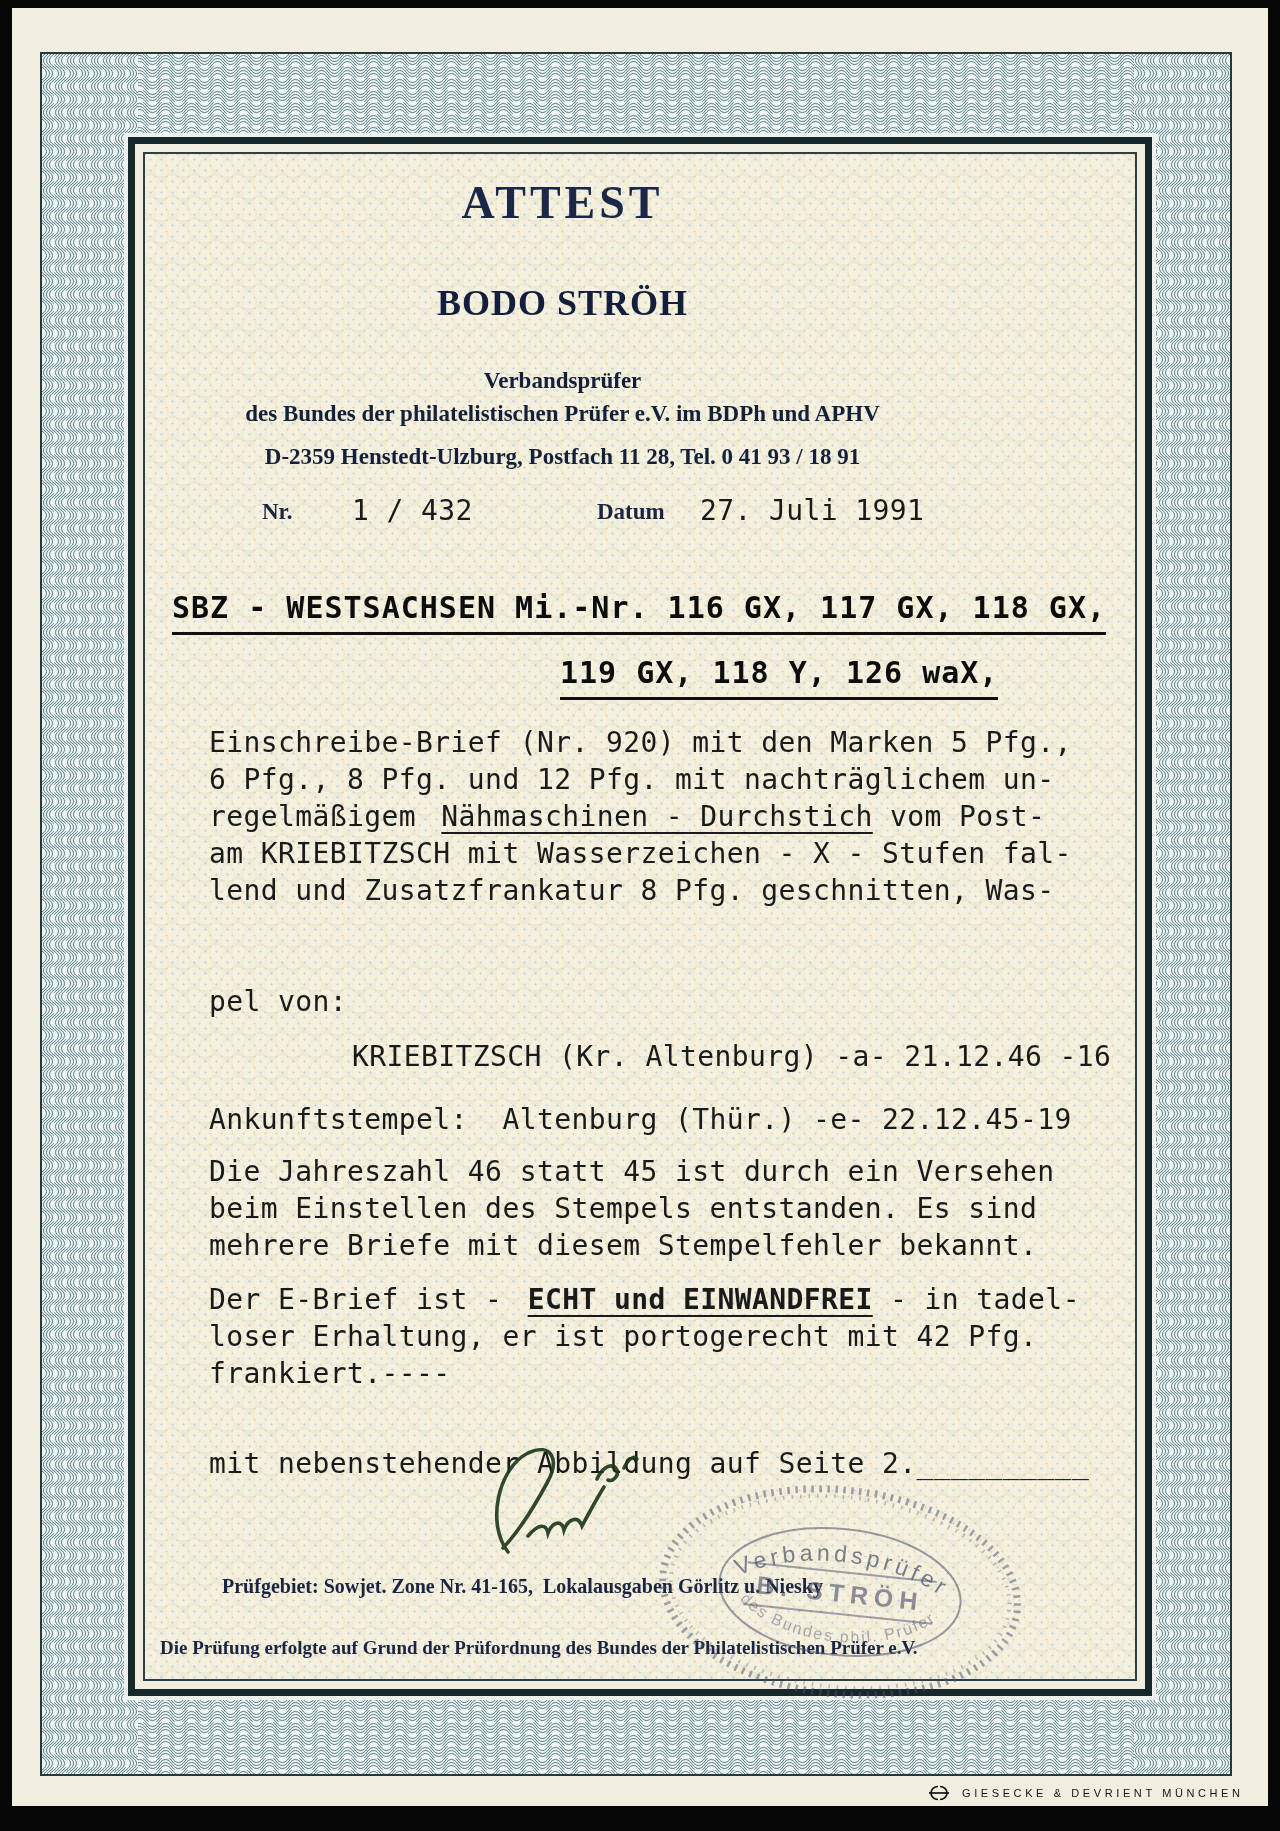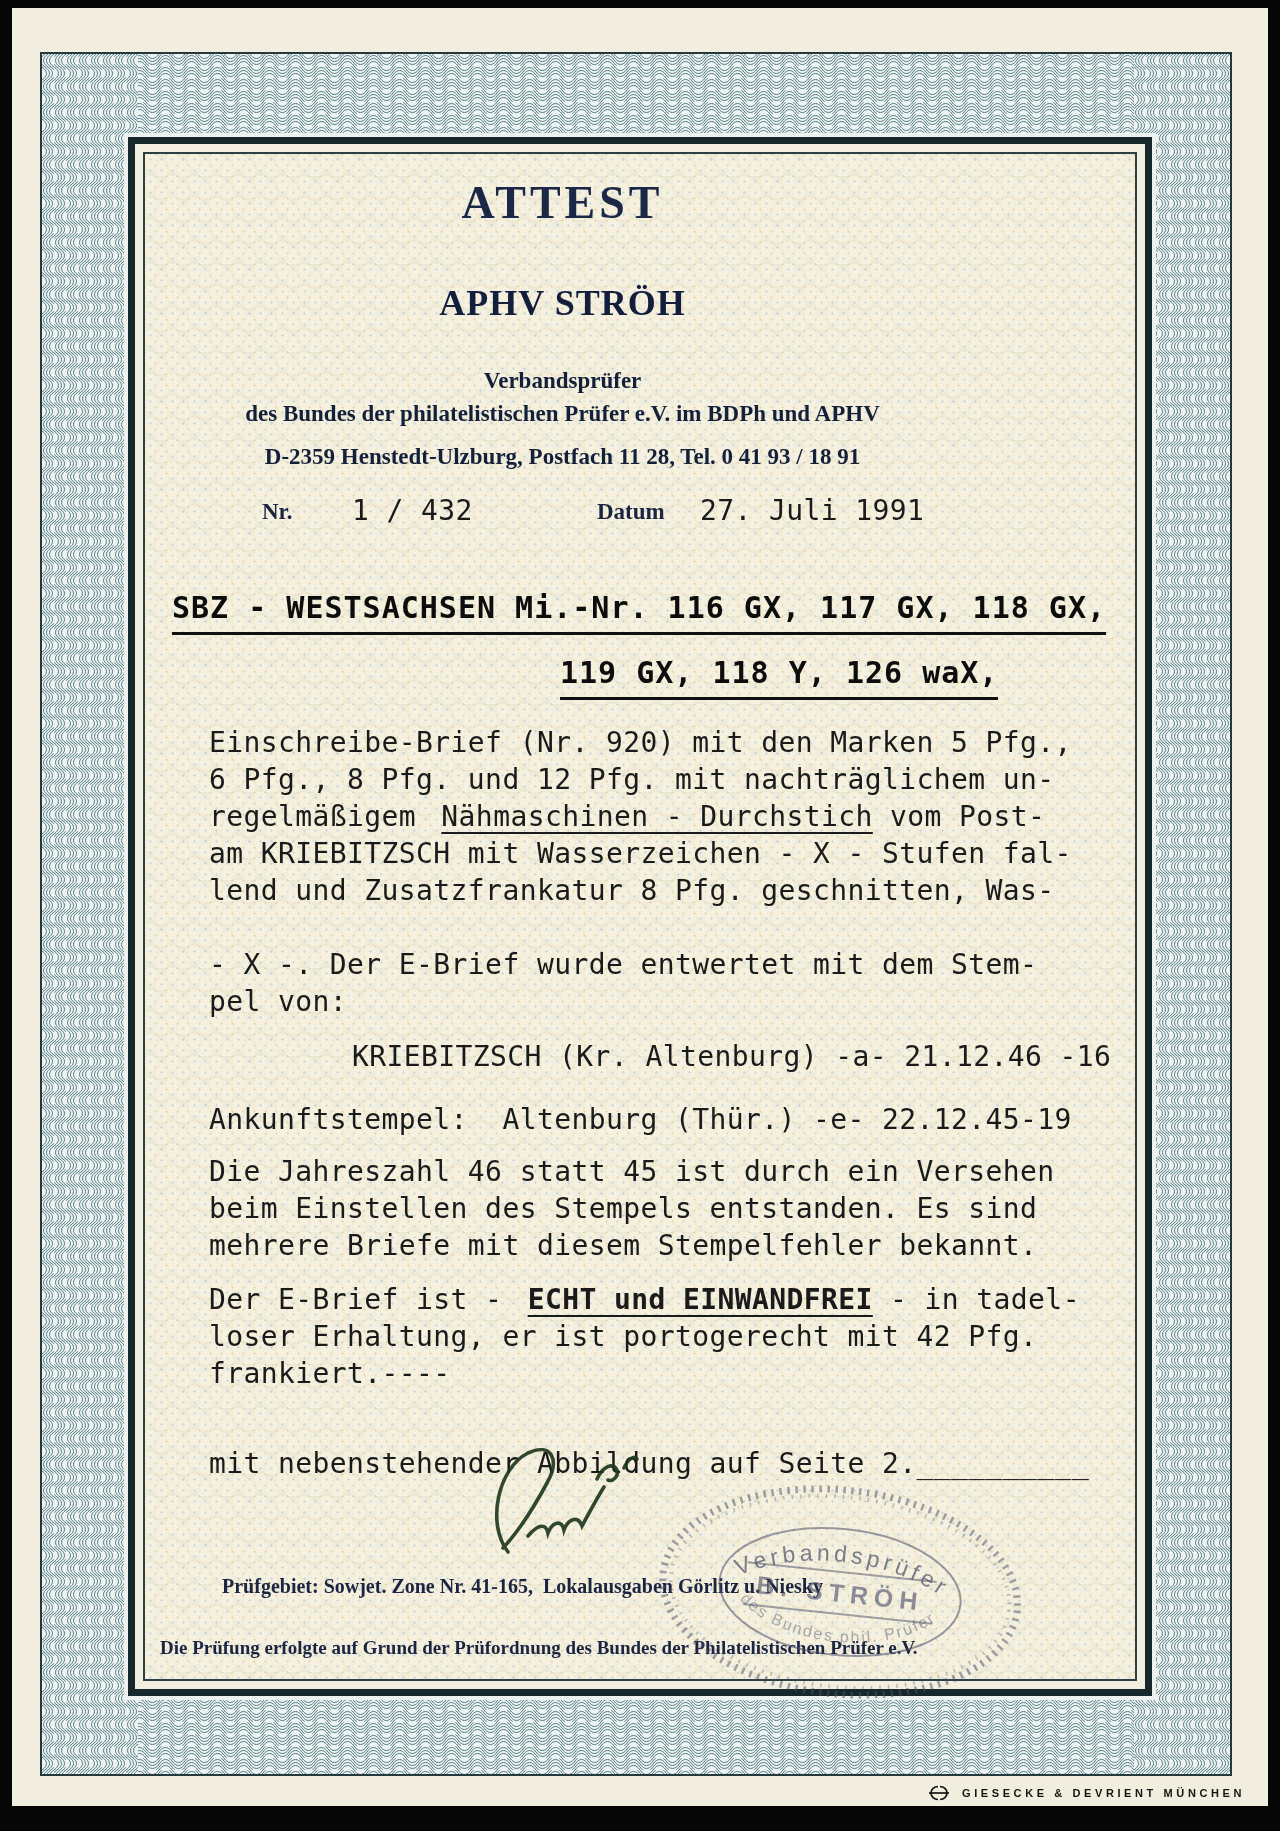--- a/index.html
+++ b/index.html
@@ -31,21 +31,21 @@
   .lh-small{font-size:23px;color:#14203a;}
   .subject{font-family:"DejaVu Sans Mono",monospace;font-weight:700;font-size:30px;letter-spacing:1px;
            color:#0d0d0d;border-bottom:3px solid #101010;padding-bottom:7px;}
   .bl{left:209px;}
   .u-inline{text-decoration:underline;text-decoration-thickness:2px;text-underline-offset:6px;margin-left:8px;}
   .b{font-weight:700;}
   .sig{position:absolute;left:470px;top:1438px;z-index:5;}
   .stampbox{position:absolute;left:650px;top:1478px;z-index:6;}
   .imprint{position:absolute;left:925px;top:1784px;z-index:4;display:flex;align-items:center;gap:9px;}
   .imprint-text{font-family:"Liberation Sans",sans-serif;font-size:11px;letter-spacing:3.6px;
-                color:#141411;font-weight:700;text-align:right;}
+                color:#141411;font-weight:400;text-align:right;}
 </style>
 </head>
 <body>
 
 <div class="stage">
   <div class="paper"></div>
 
   <div class="frame">
     <svg width="1188" height="1720">
       <defs>
@@ -72,39 +72,38 @@
       </defs>
       <rect x="0" y="0" width="1188" height="1720" fill="url(#gwH)"></rect>
       <rect x="0" y="0" width="96" height="1720" fill="url(#gwV)"></rect>
       <rect x="1092" y="0" width="96" height="1720" fill="url(#gwV)"></rect>
     </svg>
   </div>
 
   <div class="content"></div>
 
   <div class="txt letterhead lh-title serif" style="top:176px">ATTEST</div>
-  <div class="txt letterhead lh-name serif" style="top:282px">APHV STRÖH</div>
+  <div class="txt letterhead lh-name serif" style="top:282px">BODO STRÖH</div>
   <div class="txt letterhead lh-small serif" style="top:368px">Verbandsprüfer</div>
   <div class="txt letterhead lh-small serif" style="top:401px">des Bundes der philatelistischen Prüfer e.V. im BDPh und APHV</div>
   <div class="txt letterhead lh-small serif" style="top:444px">D-2359 Henstedt-Ulzburg, Postfach 11 28, Tel. 0 41 93 / 18 91</div>
 
   <div class="txt serif" style="left:262px;top:499px;font-size:23px">Nr.</div>
   <div class="txt mono" style="left:352px;top:494px">1 / 432</div>
   <div class="txt serif" style="left:597px;top:499px;font-size:23px">Datum</div>
   <div class="txt mono" style="left:700px;top:494px">27. Juli 1991</div>
 
   <div class="txt subject" style="left:172px;top:590px">SBZ - WESTSACHSEN Mi.-Nr. 116 GX, 117 GX, 118 GX,</div>
   <div class="txt subject" style="left:560px;top:655px">119 GX, 118 Y, 126 waX,</div>
 
   <div class="txt mono bl" style="top:726px">Einschreibe-Brief (Nr. 920) mit den Marken 5 Pfg.,</div>
   <div class="txt mono bl" style="top:763px">6 Pfg., 8 Pfg. und 12 Pfg. mit nachträglichem un-</div>
   <div class="txt mono bl" style="top:800px"><span>regelmäßigem </span><span class="u-inline">Nähmaschinen - Durchstich</span><span> vom Post-</span></div>
   <div class="txt mono bl" style="top:837px">am KRIEBITZSCH mit Wasserzeichen - X - Stufen fal-</div>
   <div class="txt mono bl" style="top:874px">lend und Zusatzfrankatur 8 Pfg. geschnitten, Was-</div>
-  <div class="txt mono bl" style="top:948px">- X -. Der E-Brief wurde entwertet mit dem Stem-</div>
   <div class="txt mono bl" style="top:985px">pel von:</div>
 
   <div class="txt mono" style="left:352px;top:1040px">KRIEBITZSCH (Kr. Altenburg) -a- 21.12.46 -16</div>
 
   <div class="txt mono bl" style="top:1103px">Ankunftstempel:  Altenburg (Thür.) -e- 22.12.45-19</div>
 
   <div class="txt mono bl" style="top:1155px">Die Jahreszahl 46 statt 45 ist durch ein Versehen</div>
   <div class="txt mono bl" style="top:1192px">beim Einstellen des Stempels entstanden. Es sind</div>
   <div class="txt mono bl" style="top:1229px">mehrere Briefe mit diesem Stempelfehler bekannt.</div>
 

